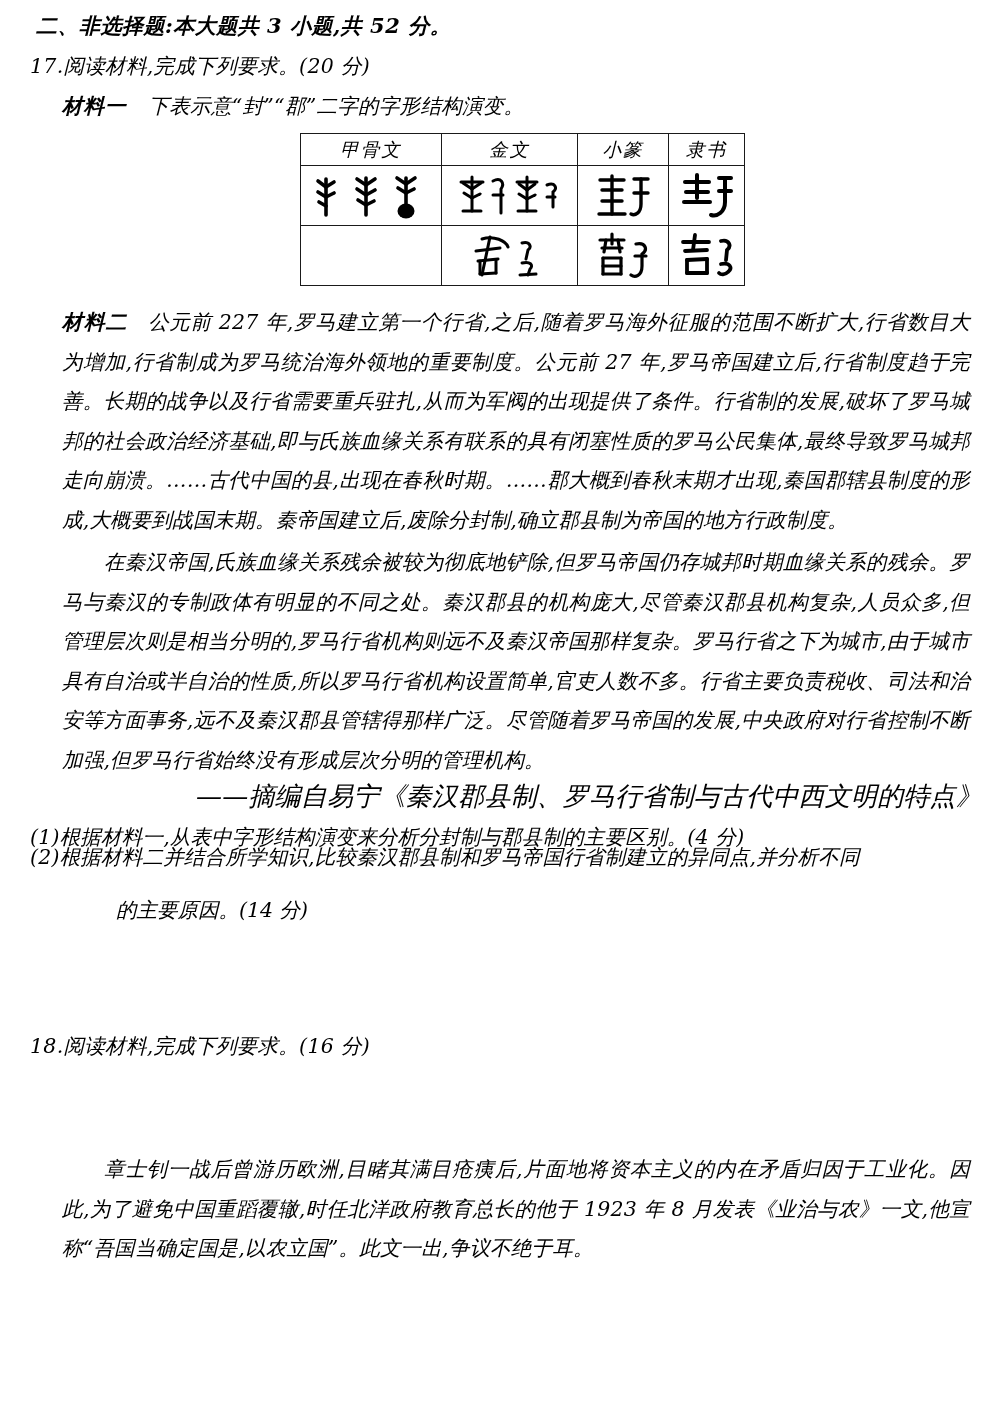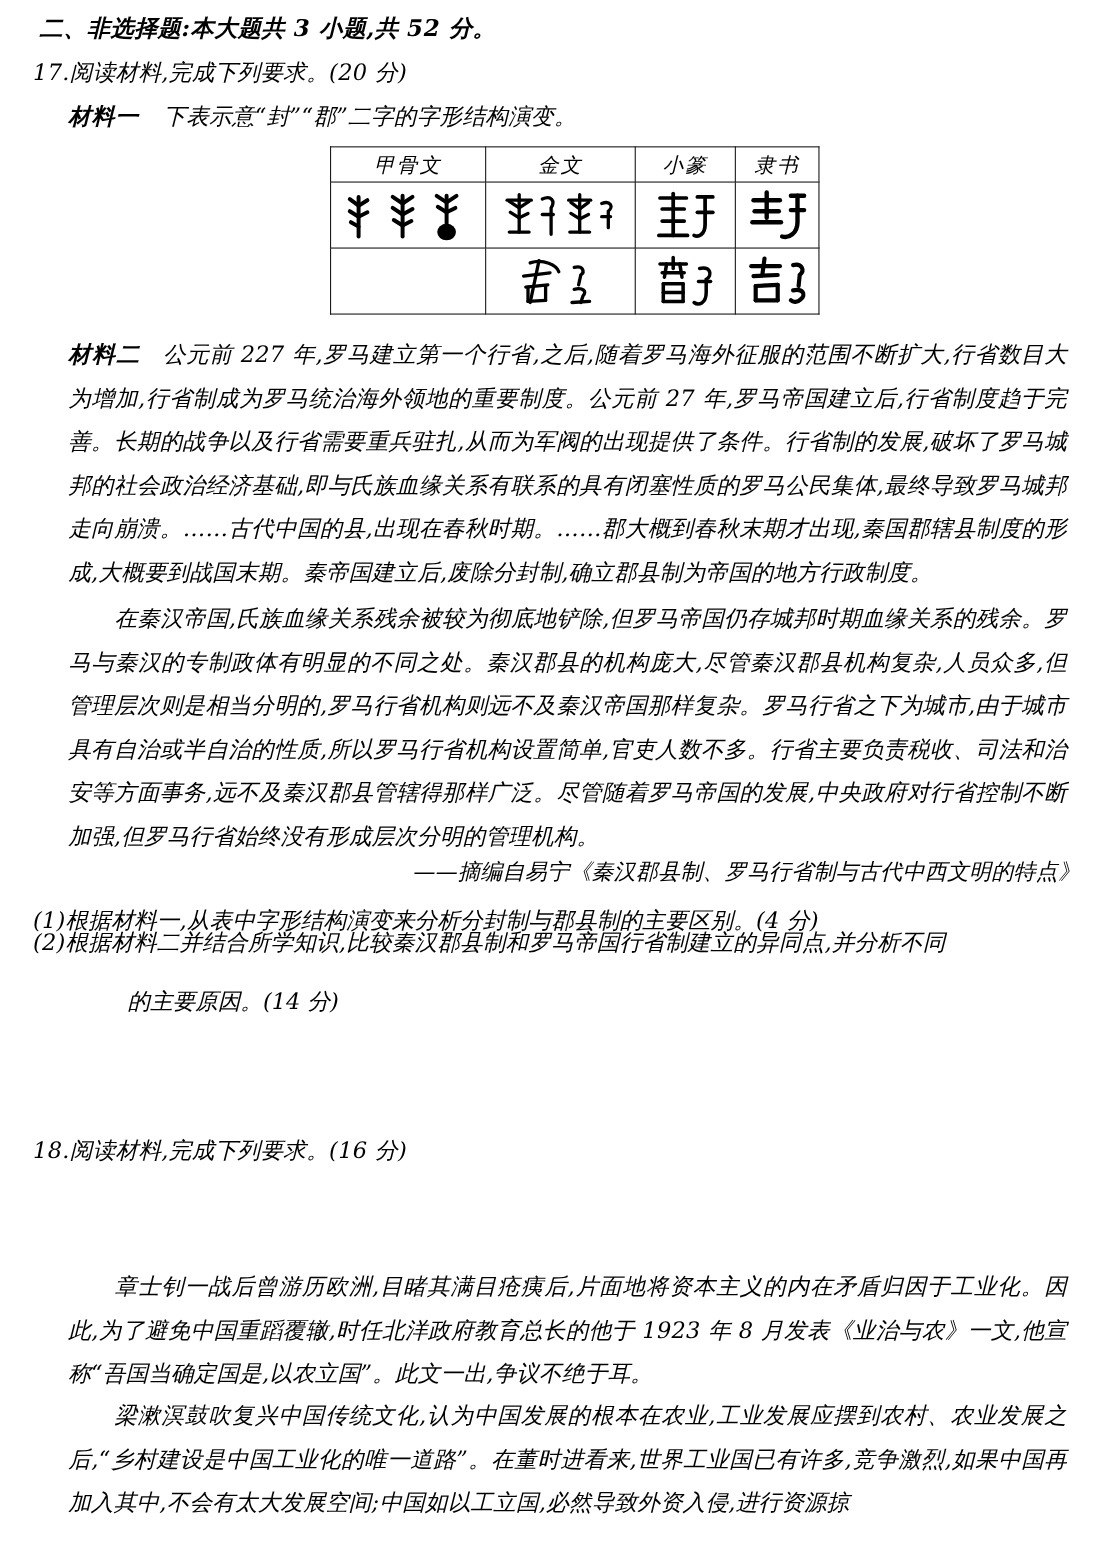--- a/index.html
+++ b/index.html
@@ -53,21 +53,21 @@
     line-height: 39.5px;
     text-align: justify;
     text-align-last: left;
     letter-spacing: 0.2px;
     text-justify: inter-character;
   }
   .para.indent { text-indent: 42px; }
   .attrib {
     position: absolute;
     right: 18px;
-    font-size: 20px;
+    font-size: 26px;
     white-space: nowrap;
     letter-spacing: 0.2px;
   }
   .sub-q {
     position: absolute;
     left: 30px;
     width: 945px;
     font-size: 20.5px;
     line-height: 39.5px;
     letter-spacing: 0.2px;
@@ -299,17 +299,16 @@
   <div class="sub-q" style="top:818px;">(1)根据材料一,从表中字形结构演变来分析分封制与郡县制的主要区别。(4 分)</div>
 
   <div class="sub-q" style="top:838px; width:950px;">(2)根据材料二并结合所学知识,比较秦汉郡县制和罗马帝国行省制建立的异同点,并分析不同</div>
   <div class="sub-q-cont" style="top:896px;margin-left:44px;">的主要原因。(14 分)</div>
 
   <div class="qline" style="top:1032px;">18.阅读材料,完成下列要求。(16 分)</div>
 
 
   <div class="para indent" style="top:1150px; left:62px; width:908px;">章士钊一战后曾游历欧洲,目睹其满目疮痍后,片面地将资本主义的内在矛盾归因于工业化。因此,为了避免中国重蹈覆辙,时任北洋政府教育总长的他于 1923 年 8 月发表《业治与农》一文,他宣称“吾国当确定国是,以农立国”。此文一出,争议不绝于耳。</div>
 
-  <div class="para indent" style="top:1268px; left:62px; width:908px;">梁漱溟鼓吹复兴中国传统文化,认为中国发展的根本在农业,工业发展应摆到农村、农业发展之后,“乡村建设是中国工业化的唯一道路”。在董时进看来,世界工业国已有许多,竞争激烈,如果中国再加入其中,不会有太大发展空间;中国如以工立国,必然导致外资入侵,进行资源掠</div>
 
   <div class="footer">【高三历史试题  第 4 页(共 6 页)】</div>
 
 </div>
 
 </body></html>

